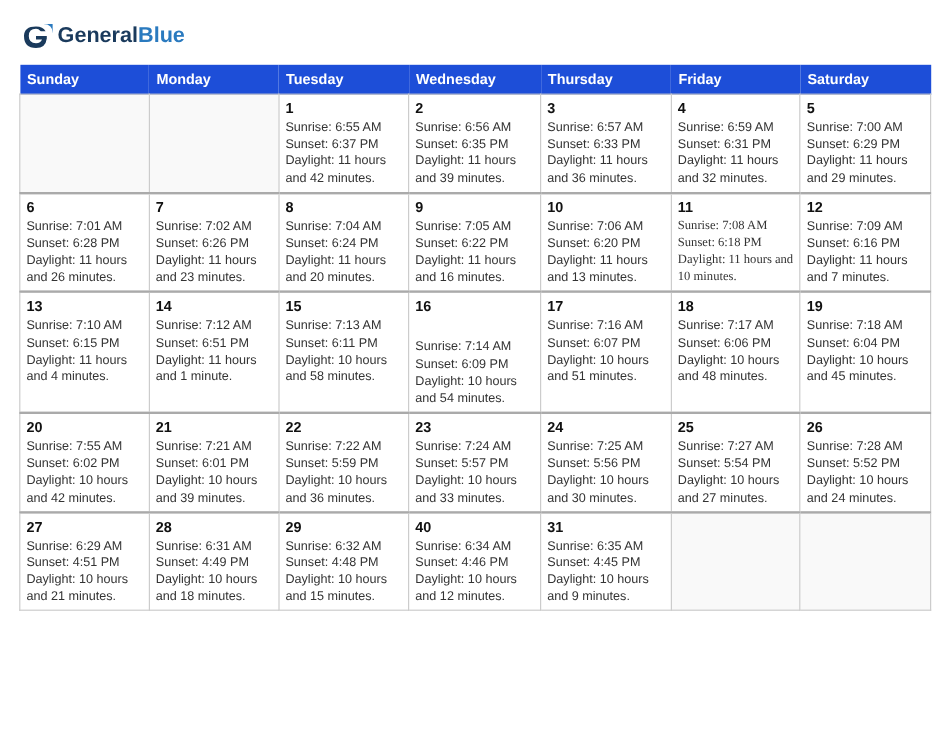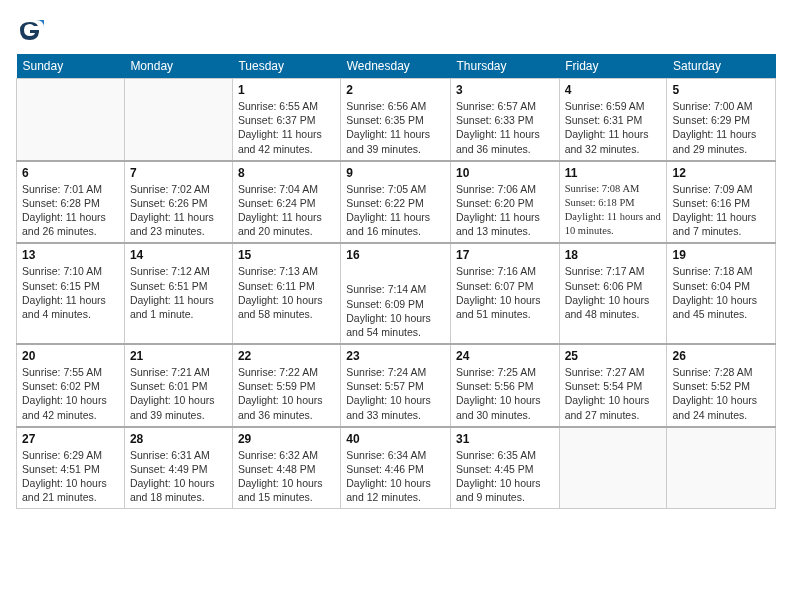--- a/index.html
+++ b/index.html
@@ -43,26 +43,26 @@
     .subtitle {
       font-size: 15px;
       color: #333;
     }
     table {
       width: 100%;
       border-collapse: collapse;
       font-size: 11px;
     }
     .day-header {
-      background: #0369a1;
+      background: #1d4ed8;
       color: #fff;
       text-align: left;
       padding: 5px 6px;
       font-size: 12px;
-      font-weight: normal;
+      font-weight: bold;
     }
     td {
       border: 1px solid #ccc;
       vertical-align: top;
       padding: 4px 5px;
       width: 113px;
       min-height: 80px;
       color: #333;
     }
     .day-num {
@@ -88,20 +88,23 @@
 </head>
 <body>
 
 <div class="header-area">
   <div class="logo">
     <svg class="logo-icon" viewBox="0 0 28 28">
       <rect x="0" y="0" width="28" height="28" fill="white"></rect>
       <path d="M4 14 Q4 6 14 6 Q20 6 22 10 L18 10 Q16 8 14 8 Q8 8 8 14 Q8 20 14 20 Q18 20 19 17 L14 17 L14 14 L23 14 L23 16 Q22 24 14 24 Q4 24 4 14Z" fill="#1a3a5c"></path>
       <path d="M20 4 L28 4 L28 12 Q28 4 20 4Z" fill="#2a7abf"></path>
     </svg>
+    <div>
+      <div class="logo-text">General<span class="logo-blue">Blue</span></div>
+    </div>
   </div>
   <div class="title-area">
     <div class="month-title"></div>
     <div class="subtitle"></div>
   </div>
 </div>
 
 <table>
   <thead>
     <tr id="header-row">

